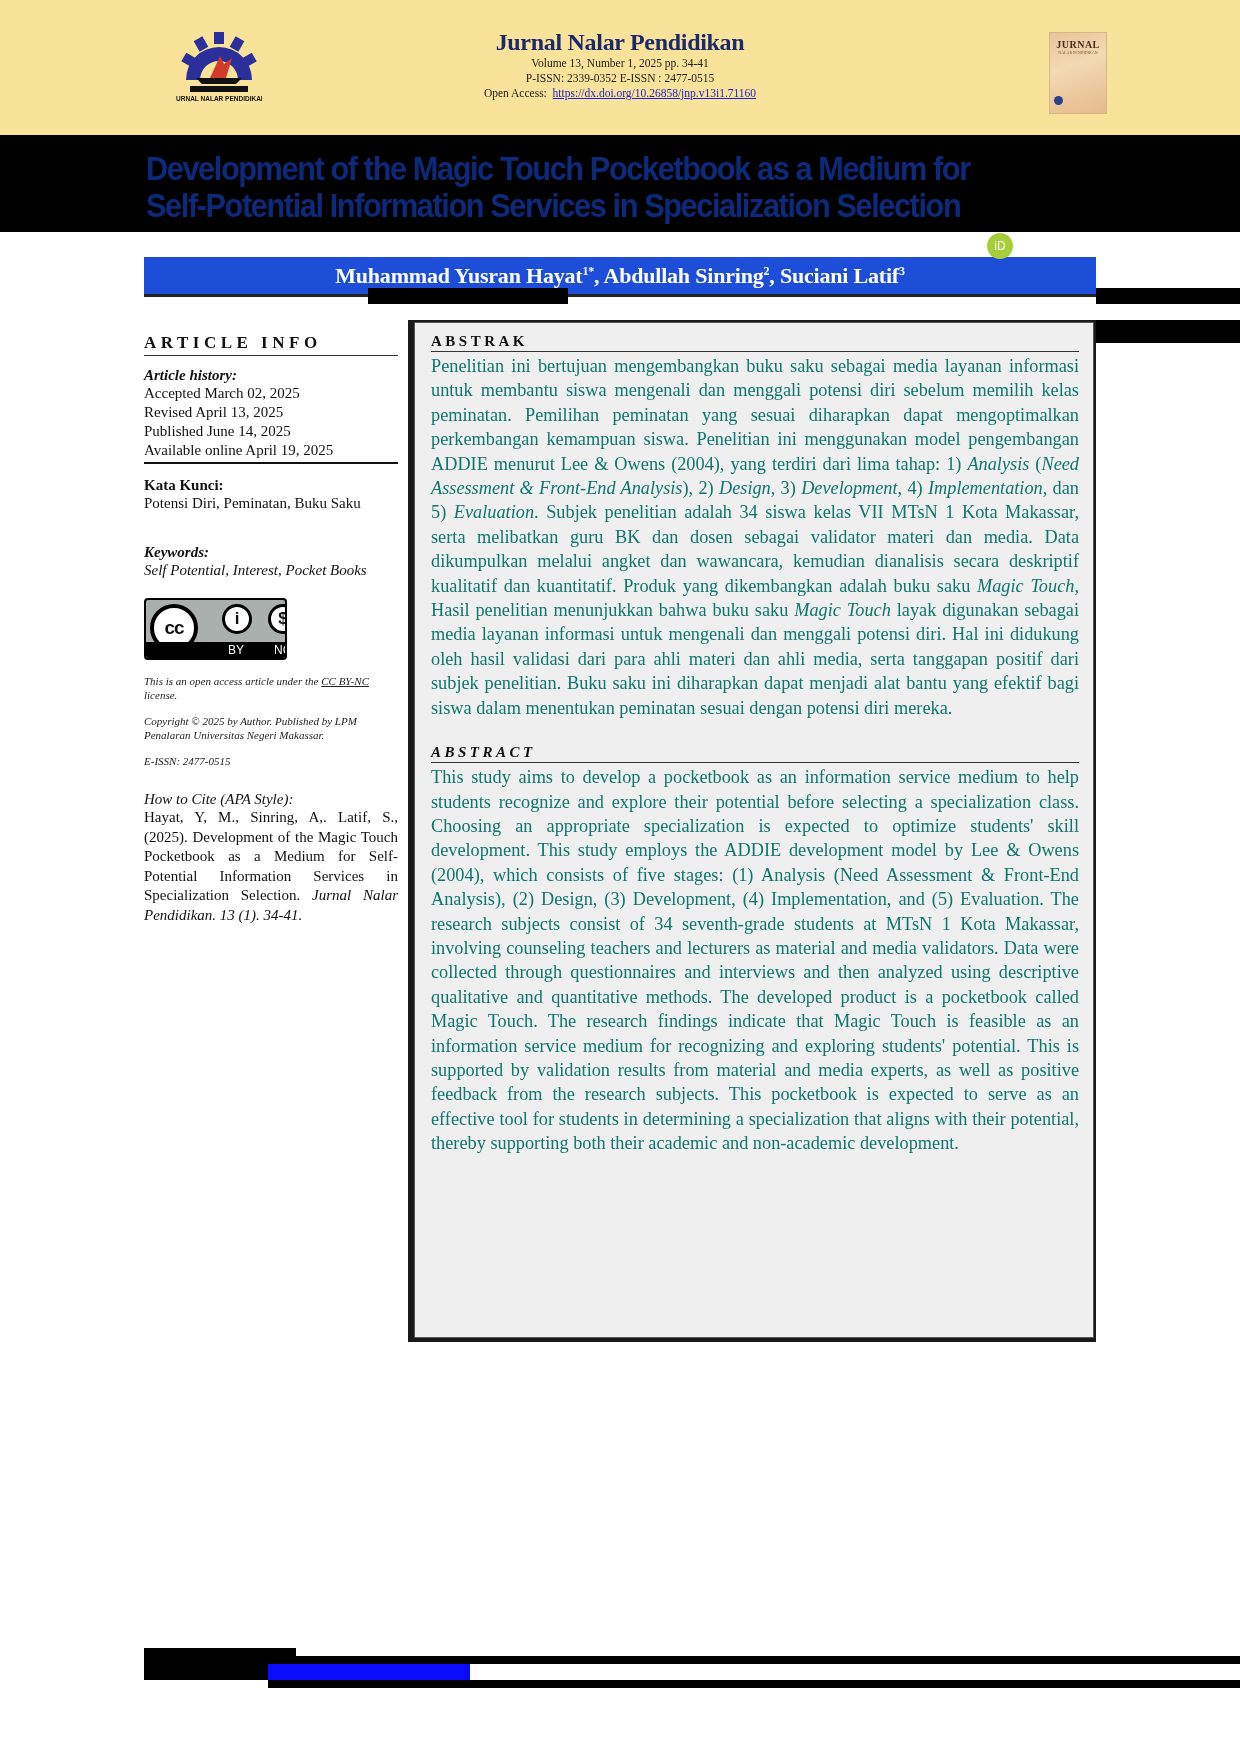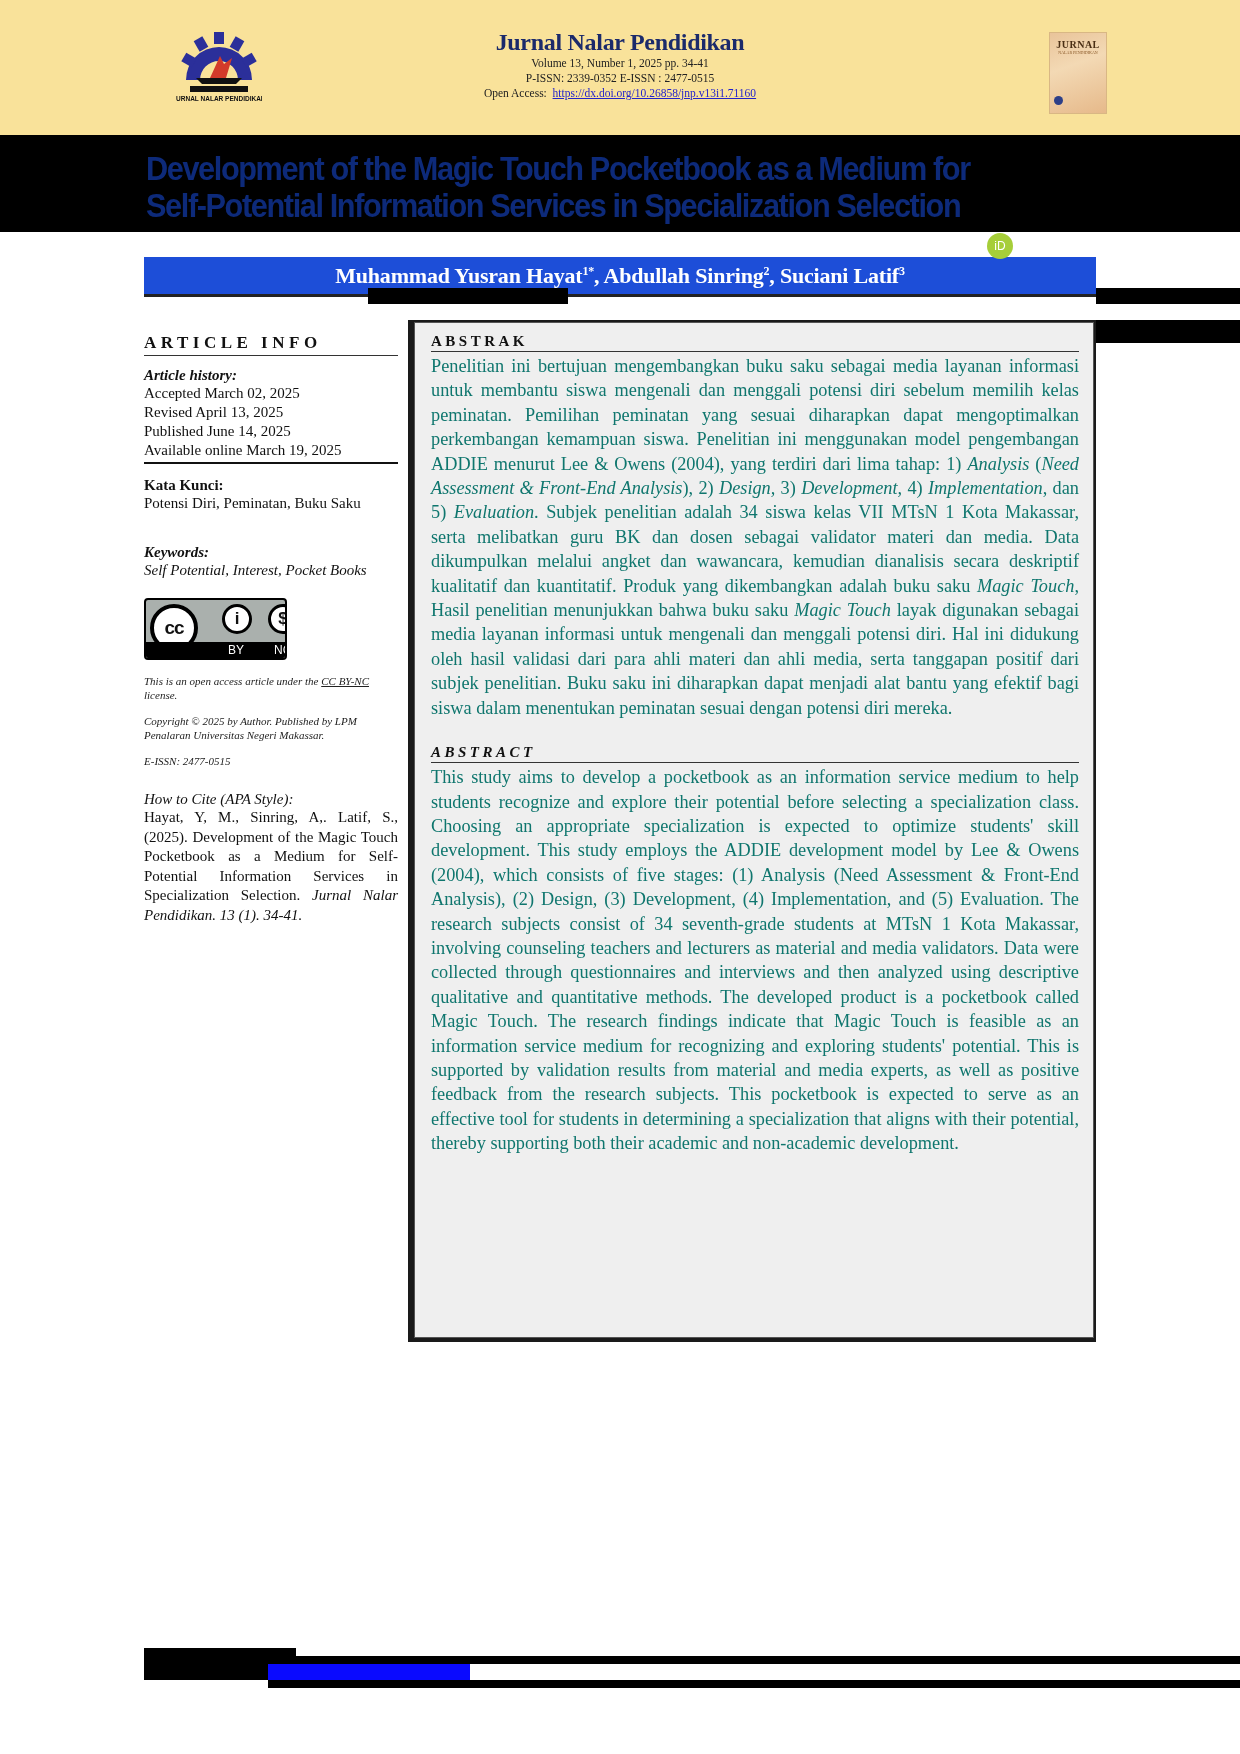--- a/index.html
+++ b/index.html
@@ -127,21 +127,21 @@
 <div class="black-bar-0"></div>
 <div class="black-bar-2"></div>
 
 <div class="left-col">
   <div class="ai-title">ARTICLE INFO</div>
   <div class="hist-block">
     <div class="hist-label">Article history:</div>
     <div class="hist-line">Accepted March 02, 2025</div>
     <div class="hist-line">Revised April 13, 2025</div>
     <div class="hist-line">Published June 14, 2025</div>
-    <div class="hist-line">Available online March 19, 2025</div>
+    <div class="hist-line">Available online April 19, 2025</div>
   </div>
   <div class="kk-label">Kata Kunci:</div>
   <div class="kk-text">Potensi Diri, Peminatan, Buku Saku</div>
   <div class="kw-label">Keywords:</div>
   <div class="kw-text">Self Potential, Interest, Pocket Books</div>
 
   <div class="cc-badge">
     <div class="cc-circle">cc</div>
     <div class="by-circle">i</div>
     <div class="nc-circle">$</div>

